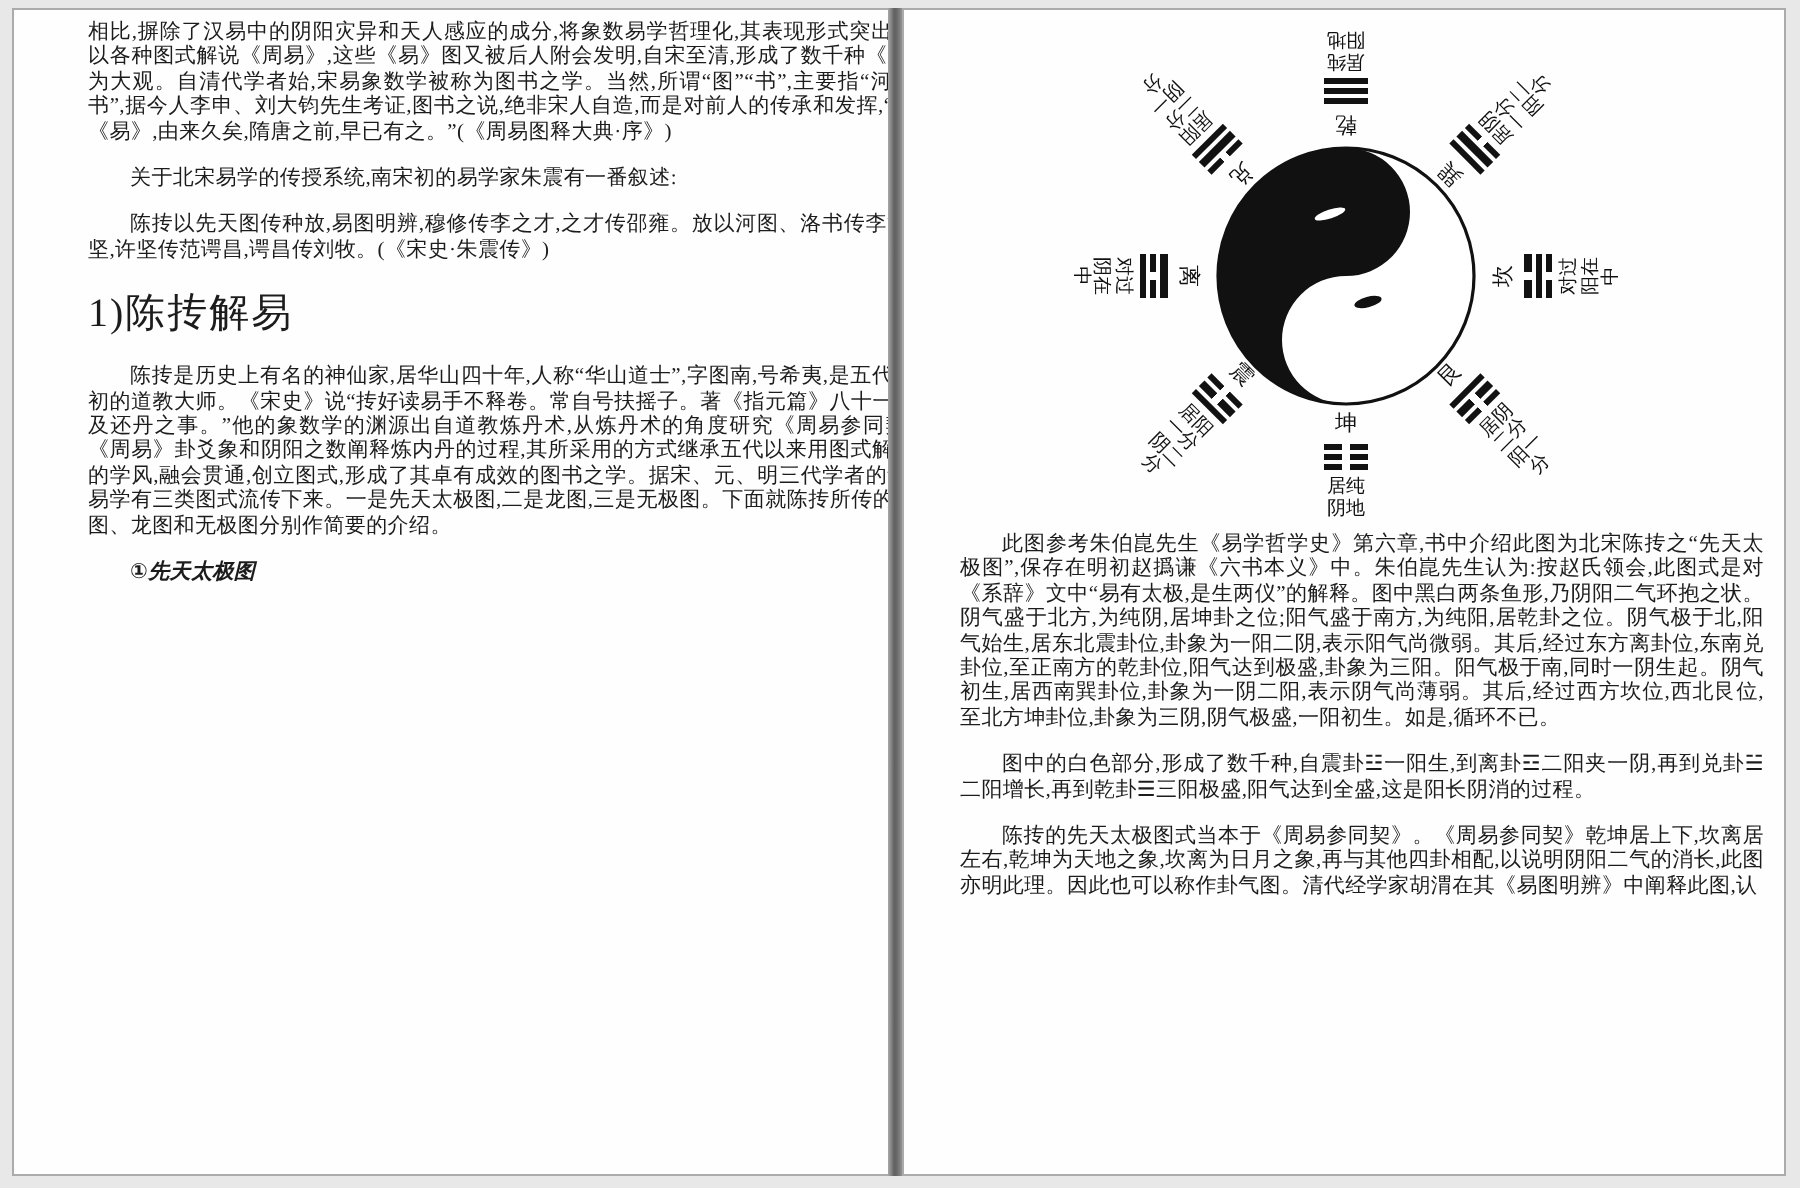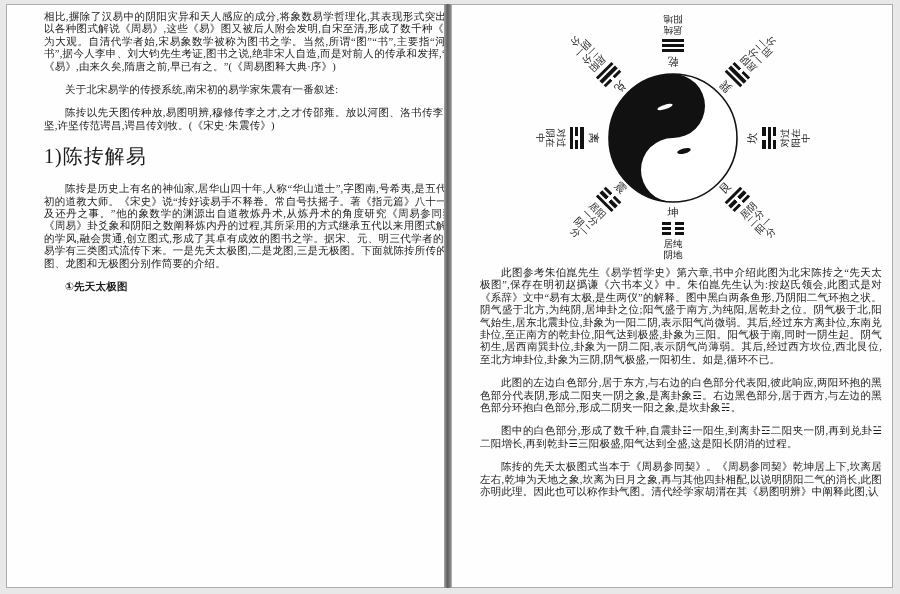--- a/index.html
+++ b/index.html
@@ -20,21 +20,21 @@
     background:linear-gradient(90deg,#a8a8a8,#606060 40%,#6e6e6e 60%,#a2a2a2);
   }
   .page p{
     margin:0 0 11px 0;font-size:10.5px;line-height:12.4px;
     text-align:justify;letter-spacing:.2px;word-break:break-all;
   }
   .page p.indent{text-indent:2em;}
   .page h2{
     font-size:20px;font-weight:normal;margin:7px 0 13px 0;letter-spacing:1px;
   }
-  .page p.sub{font-weight:bold;}
+  .page p.sub{font-weight:bold;font-style:italic;}
   
   .diagram{position:relative;height:262px;margin:0 -10px 0 -28px;}
   .taiji-svg{position:absolute;left:146px;top:58px;}
   .tri-label{
     position:absolute;width:46px;height:90px;
     display:flex;flex-direction:column;align-items:center;justify-content:center;
     gap:2px;text-align:center;
   }
   .tl-name{font-size:11px;line-height:12px;color:#111;}
   .tl-trigram{width:22px;}
@@ -144,18 +144,17 @@
         <div class="tl-trigram">
             <div class="tl-line solid"></div>
             <div class="tl-line broken"></div>
             <div class="tl-line broken"></div>
           </div>
         <div class="tl-text">居阴二分阳一分</div>
       </div>
     </div>
 
     <p class="indent">此图参考朱伯崑先生《易学哲学史》第六章,书中介绍此图为北宋陈抟之“先天太极图”,保存在明初赵撝谦《六书本义》中。朱伯崑先生认为:按赵氏领会,此图式是对《系辞》文中“易有太极,是生两仪”的解释。图中黑白两条鱼形,乃阴阳二气环抱之状。阴气盛于北方,为纯阴,居坤卦之位;阳气盛于南方,为纯阳,居乾卦之位。阴气极于北,阳气始生,居东北震卦位,卦象为一阳二阴,表示阳气尚微弱。其后,经过东方离卦位,东南兑卦位,至正南方的乾卦位,阳气达到极盛,卦象为三阳。阳气极于南,同时一阴生起。阴气初生,居西南巽卦位,卦象为一阴二阳,表示阴气尚薄弱。其后,经过西方坎位,西北艮位,至北方坤卦位,卦象为三阴,阴气极盛,一阳初生。如是,循环不已。</p>
-    <p class="indent">此图的左边白色部分,居于东方,与右边的白色部分代表阳,彼此响应,两阳环抱的黑色部分代表阴,形成二阳夹一阴之象,是离卦象☲。右边黑色部分,居于西方,与左边的黑色部分环抱白色部分,形成二阴夹一阳之象,是坎卦象☵。</p>
     <p class="indent">图中的白色部分,形成了数千种,自震卦☳一阳生,到离卦☲二阳夹一阴,再到兑卦☱二阳增长,再到乾卦☰三阳极盛,阳气达到全盛,这是阳长阴消的过程。</p>
     <p class="indent">陈抟的先天太极图式当本于《周易参同契》。《周易参同契》乾坤居上下,坎离居左右,乾坤为天地之象,坎离为日月之象,再与其他四卦相配,以说明阴阳二气的消长,此图亦明此理。因此也可以称作卦气图。清代经学家胡渭在其《易图明辨》中阐释此图,认</p>
   </div>
 
 </div>
 
 </body></html>

